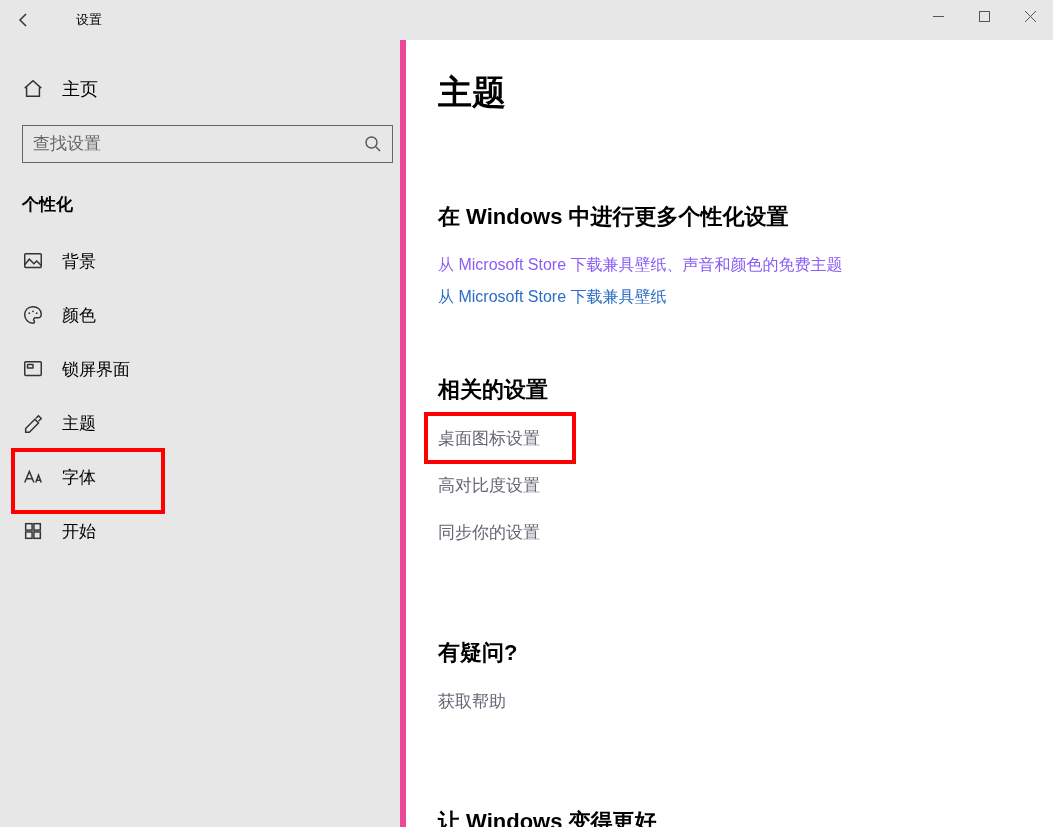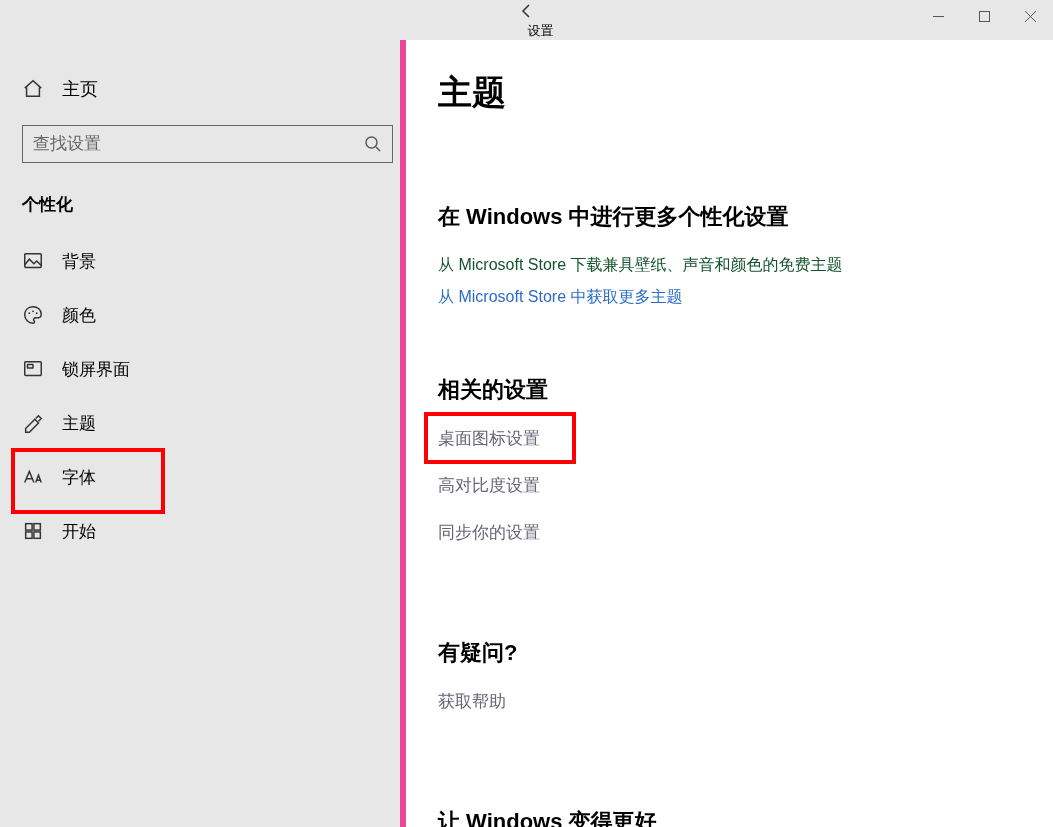--- a/index.html
+++ b/index.html
@@ -6,21 +6,20 @@
     body {
       width:1053px; height:827px;
       font-family:"Microsoft YaHei","Segoe UI",sans-serif;
       background:#fff; color:#000; overflow:hidden;
       font-size:15px;
     }
     .titlebar {
       height:40px; display:flex; align-items:center;
       background:#e7e7e7;
       position:relative;
-      flex-direction:column;
     }
     .titlebar .back {
       width:48px; height:40px; display:flex; align-items:center;
       justify-content:center; cursor:pointer;
     }
     .titlebar .back svg { width:16px; height:16px; stroke:#333; }
     .titlebar .title {
       font-size:13px; margin-left:28px; color:#000;
     }
     .win-controls {
@@ -78,21 +77,21 @@
       flex:1; background:#fff; padding:30px 32px 0 32px;
       overflow:auto;
     }
     .page-title {
       font-size:34px; font-weight:600; margin-bottom:86px;
     }
     .sub-heading {
       font-size:22px; font-weight:600; margin-bottom:22px; color:#000;
     }
     .desc {
-      font-size:16px; color:#14532d; margin-bottom:10px; line-height:1.4;
+      font-size:16px; color:#8b5cf6; margin-bottom:10px; line-height:1.4;
     }
     .link {
       font-size:16px; color:#2a6cc7; margin-bottom:20px; cursor:pointer;
       line-height:1.4; display:block;
     }
     .small-link {
       font-size:17px; color:#667; margin-bottom:24px; cursor:pointer;
       display:inline-block;
     }
     .block { margin-bottom:66px; }
@@ -230,21 +229,21 @@
 
     </div>
   </div>
 
   <div class="main">
     <div class="page-title">主题</div>
 
     <div class="block">
       <div class="sub-heading">在 Windows 中进行更多个性化设置</div>
       <div class="desc">从 Microsoft Store 下载兼具壁纸、声音和颜色的免费主题</div>
-      <span class="link">从 Microsoft Store 中获取更多主题</span>
+      <span class="link">从 Microsoft Store 下载兼具壁纸</span>
     </div>
 
     <div class="block2">
       <div class="sub-heading">相关的设置</div>
       <span class="small-link">桌面图标设置</span><br>
       <span class="small-link">高对比度设置</span><br>
       <span class="small-link">同步你的设置</span>
     </div>
 
     <div class="block2">

